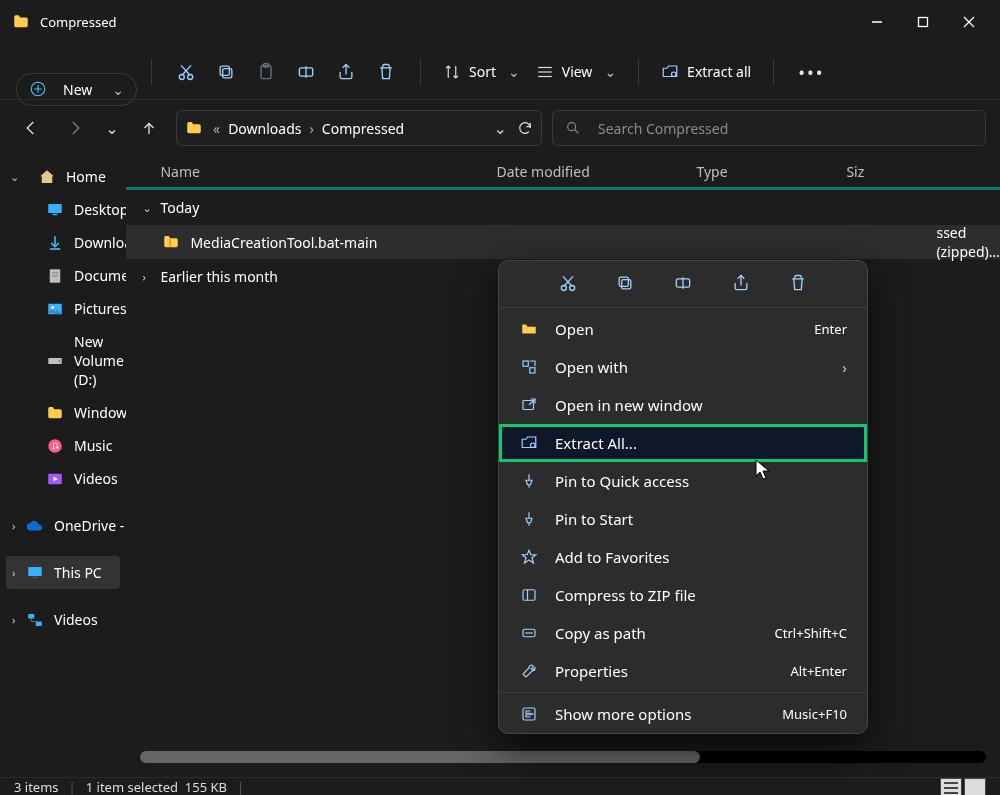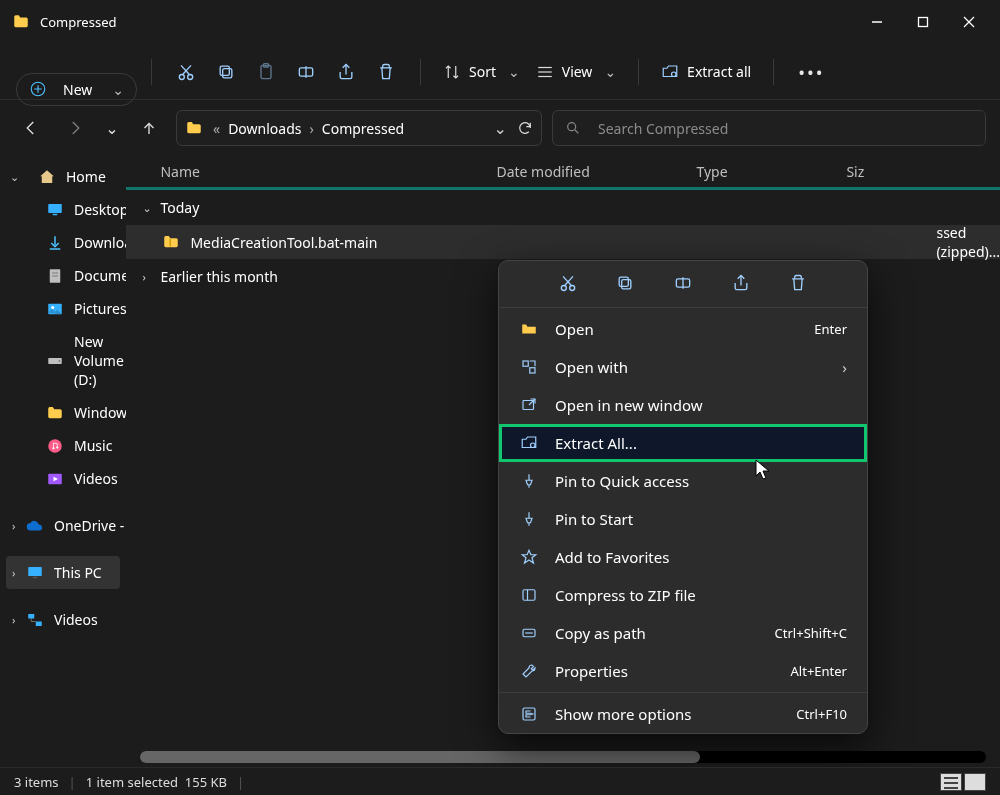--- a/index.html
+++ b/index.html
@@ -144,21 +144,21 @@
   }
   .ctx-item .lbl { flex: 1; }
   .ctx-item .hint { color: #ffffff; font-size: 13px; }
   .ctx-item .subarrow { color: #ccc; }
   .ctx-item.highlight { background: #0f172a; outline: 3px solid #10c76f; outline-offset: -3px; }
   .ctx-item .mi { width: 20px; height: 20px; display: flex; align-items: center; justify-content: center; color: #9fcfff; }
 
   
   .statusbar {
     position: absolute; bottom: 0; left: 0; right: 0;
-    height: 28px; display: flex; align-items: center;
+    height: 18px; display: flex; align-items: center;
     padding: 0 14px; font-size: 13px; color: #ddd;
     border-top: 1px solid #2a2a2a;
     background: #1c1c1c;
   }
   .statusbar .sbsep { margin: 0 10px; color: #555; }
   .statusbar .spacer { flex: 1; }
   .viewtoggle { display: flex; gap: 2px; }
   .viewtoggle .vt { border: 1px solid #444; width: 22px; height: 18px; }
 
   .folder-icon { fill: #ffcc4d; }
@@ -593,21 +593,21 @@
   </div>
   <div class="ctx-sep"></div>
   <div class="ctx-item">
     <div class="mi">
         <svg width="18" height="18" viewBox="0 0 24 24" fill="none" stroke="#9fcfff" stroke-width="1.6">
           <rect x="4" y="4" width="16" height="16" rx="2"></rect>
           <path d="M14 8h-6v3h6l3 1-3 1h-6v3h6"></path>
         </svg>
       </div>
     <span class="lbl">Show more options</span>
-    <span class="hint">Ctrl+F10</span>
+    <span class="hint">Music+F10</span>
   </div>
 </div>
 
 <svg class="cursor" viewBox="0 0 16 22">
     <path d="M1 1l0 16 4-4 3 7 3-1-3-7 6 0z" fill="#fff" stroke="#000" stroke-width="1"></path>
   </svg>
 
 <div class="statusbar">
   <span>3 items</span>
   <span class="sbsep">|</span>

